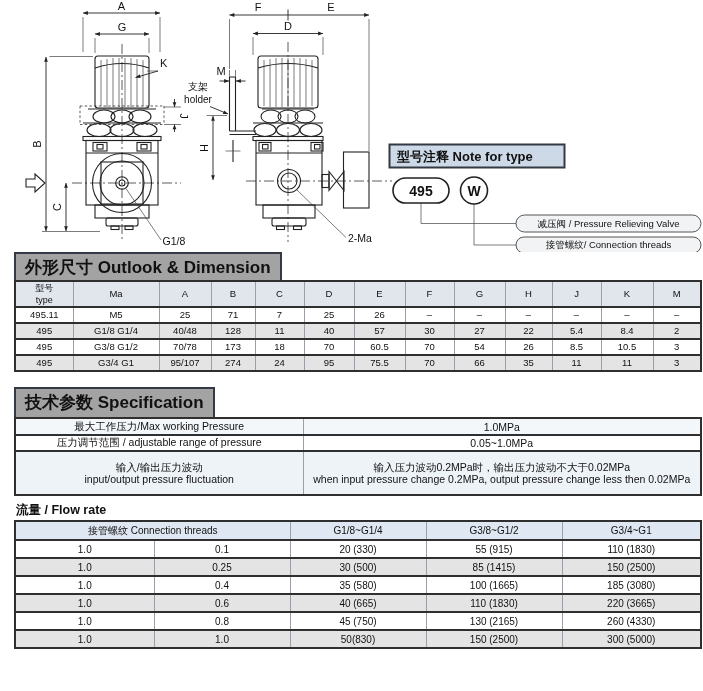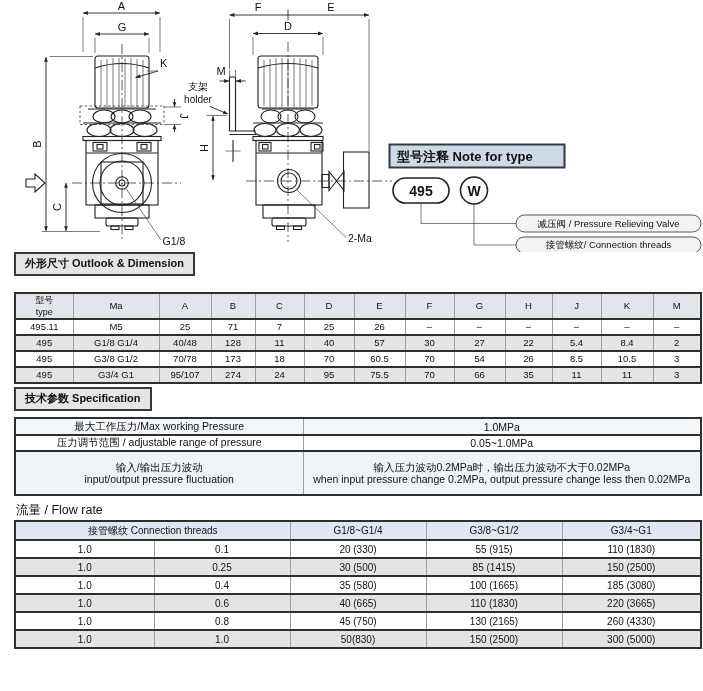--- a/index.html
+++ b/index.html
@@ -11,43 +11,43 @@
   .t-sm{font-size:10.5px;}
   .t-cjk{font-size:10px;}
   .t-hdr{font-size:13px;font-weight:bold;}
   .t-big{font-size:14px;font-weight:bold;}
   .t-call{font-size:9.5px;}
   .s1{stroke:#222;stroke-width:1.1;fill:none;}
   .dm{stroke:#222;stroke-width:.9;fill:none;}
   .xt{stroke:#444;stroke-width:.7;fill:none;}
   .cl{stroke:#333;stroke-width:.8;fill:none;stroke-dasharray:10 3 2 3;}
   .ph{stroke:#333;stroke-width:.8;fill:none;stroke-dasharray:2.5 2.2;}
-  .sec-box{position:absolute;display:inline-block;background:#e5e5e5;
-           border:2px solid #333a44;padding:2px 9px 3px;font-size:11px;
+  .sec-box{position:absolute;display:inline-block;background:#a3a3a3;
+           border:2px solid #333a44;padding:2px 9px 3px;font-size:17px;
            font-weight:bold;white-space:nowrap;}
   table.tb{position:absolute;border-collapse:collapse;table-layout:fixed;
            background:#fff;border:2px solid #2f2f2f;}
   table.tb td{border-left:1px solid #9aa0a6;border-right:1px solid #9aa0a6;
               border-top:2px solid #2f2f2f;border-bottom:2px solid #2f2f2f;
               text-align:center;padding:0 2px;overflow:hidden;}
   td.vl{border-left:2px solid #2f2f2f;}
   td.lab{text-align:left;padding-left:6px;}
   .pre{white-space:pre-line;line-height:1.18;}
-  table.dim{left:14px;top:292px;width:686px;font-size:9.5px;}
+  table.dim{left:14px;top:280px;width:686px;font-size:9.5px;}
   table.dim tr.h td{height:24px;background:#e1e5ec;}
   table.dim td{height:14px;line-height:12px;}
   table.dim tr.alt td{background:#e4e4e4;}
   table.spec{left:14px;top:417px;width:686px;font-size:10.5px;}
   table.flow{left:14px;top:520px;width:686px;font-size:10px;}
   table.flow td{height:16px;line-height:13px;}
   table.flow tr.r-threads td{height:17px;background:#dfe8f2;}
   table.flow tr.r-passage td{height:17px;}
   table.flow tr.r-head td{height:36px;background:#dce8f4;}
   table.flow tr.alt td{background:#e4e4e4;}
-  .flow-title{position:absolute;left:16px;top:502px;font-size:12.5px;font-weight:normal;}
+  .flow-title{position:absolute;left:16px;top:502px;font-size:12.5px;font-weight:bold;}
   .flow-unit{position:absolute;left:520px;top:505px;width:178px;text-align:right;font-size:9.5px;}
 </style>
 </head>
 <body>
 
 <div class="page">
 
 <svg width="703" height="252" viewBox="0 0 703 252">
   <defs>
     <marker id="ar" viewBox="0 0 10 10" refX="9" refY="5" markerWidth="8" markerHeight="6" orient="auto-start-reverse">

